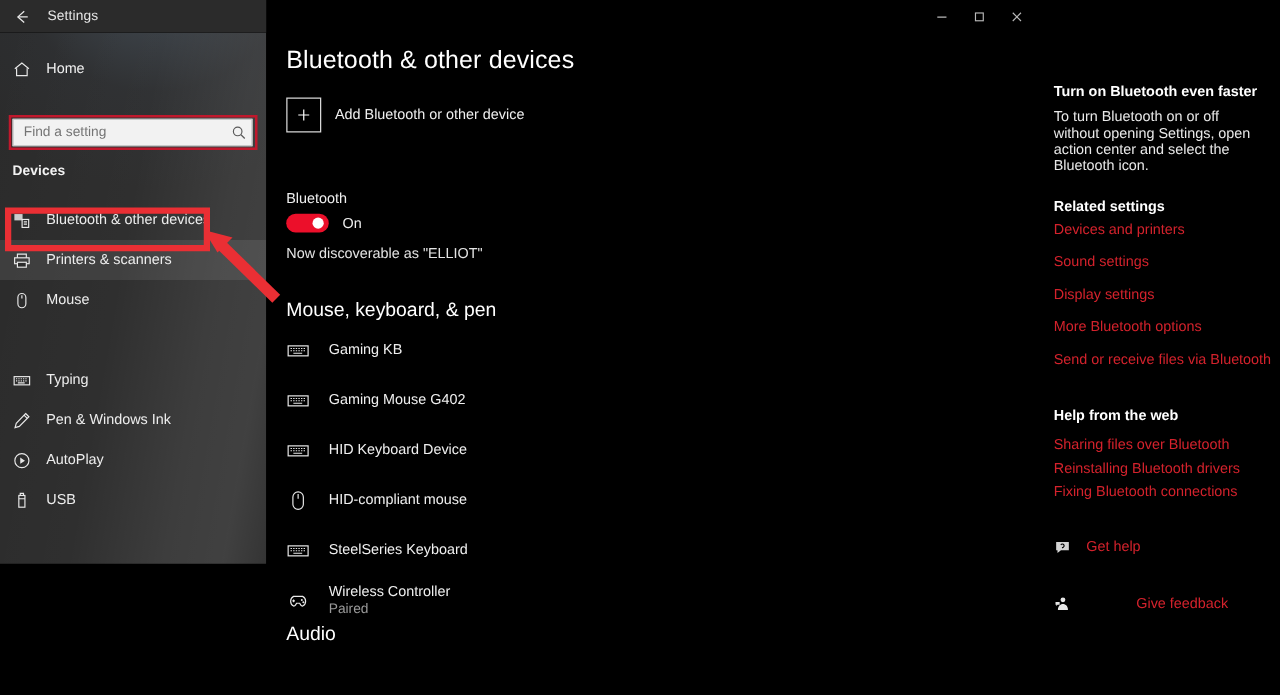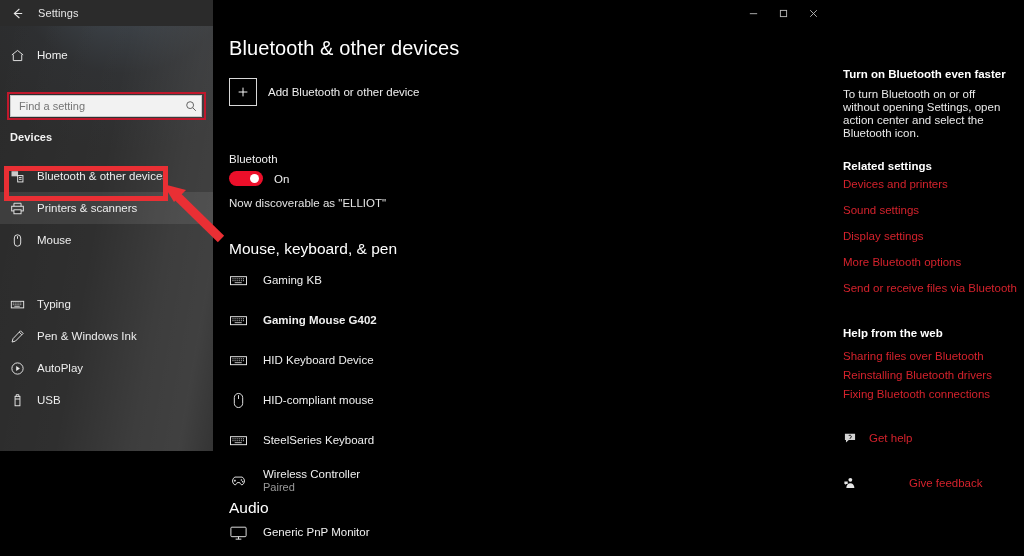--- a/index.html
+++ b/index.html
@@ -516,21 +516,21 @@
         <svg width="19" height="19" viewBox="0 0 20 20" fill="none" stroke="currentColor" stroke-width="1">
           <rect x="1.6" y="6" width="16.8" height="8.4"></rect>
           <path d="M3.6 8.2 H4.8 M5.8 8.2 H7 M8 8.2 H9.2 M10.2 8.2 H11.4 M12.4 8.2 H13.6 M14.6 8.2 H15.8 M3.6 10.2 H4.8 M5.8 10.2 H7 M8 10.2 H9.2 M10.2 10.2 H11.4 M12.4 10.2 H13.6 M14.6 10.2 H15.8 M6 12.3 H13.4" stroke-width=".85"></path>
         </svg>
       </span>
       <span class="dev-text">
         <div class="dev-name">Gaming KB</div>
       </span>
     </div>
 
-    <div class="device-row" style="top:277px;font-weight:bold;">
+    <div class="device-row" style="top:277px;">
       <span class="dev-ico">
         <svg width="19" height="19" viewBox="0 0 20 20" fill="none" stroke="currentColor" stroke-width="1">
           <rect x="1.6" y="6" width="16.8" height="8.4"></rect>
           <path d="M3.6 8.2 H4.8 M5.8 8.2 H7 M8 8.2 H9.2 M10.2 8.2 H11.4 M12.4 8.2 H13.6 M14.6 8.2 H15.8 M3.6 10.2 H4.8 M5.8 10.2 H7 M8 10.2 H9.2 M10.2 10.2 H11.4 M12.4 10.2 H13.6 M14.6 10.2 H15.8 M6 12.3 H13.4" stroke-width=".85"></path>
         </svg>
       </span>
       <span class="dev-text">
         <div class="dev-name">Gaming Mouse G402</div>
       </span>
     </div>
@@ -581,31 +581,20 @@
         </svg>
       </span>
       <span class="dev-text">
         <div class="dev-name">Wireless Controller</div>
         <div class="dev-sub">Paired</div>
       </span>
     </div>
 
     <div class="group-title" style="top:473px;">Audio</div>
 
-    <div class="device-row" style="top:489px;">
-      <span class="dev-ico">
-        <svg width="19" height="19" viewBox="0 0 20 20" fill="none" stroke="currentColor" stroke-width="1">
-          <rect x="2" y="4.4" width="16" height="10" rx="1"></rect>
-            <path d="M7 17 H13 M10 14.4 V17"></path>
-        </svg>
-      </span>
-      <span class="dev-text">
-        <div class="dev-name">Generic PnP Monitor</div>
-      </span>
-    </div>
   </div>
 
   <div class="rail">
 
     <div class="rail-h" style="top:42px;">Turn on Bluetooth even faster</div>
     <div class="rail-p" style="top:62px;">To turn Bluetooth on or off without opening Settings, open action center and select the Bluetooth icon.</div>
 
     <div class="rail-h" style="top:134px;">Related settings</div>
     <a class="rail-link" style="top:152px;" href="#">Devices and printers</a>
     <a class="rail-link" style="top:178px;" href="#">Sound settings</a>

